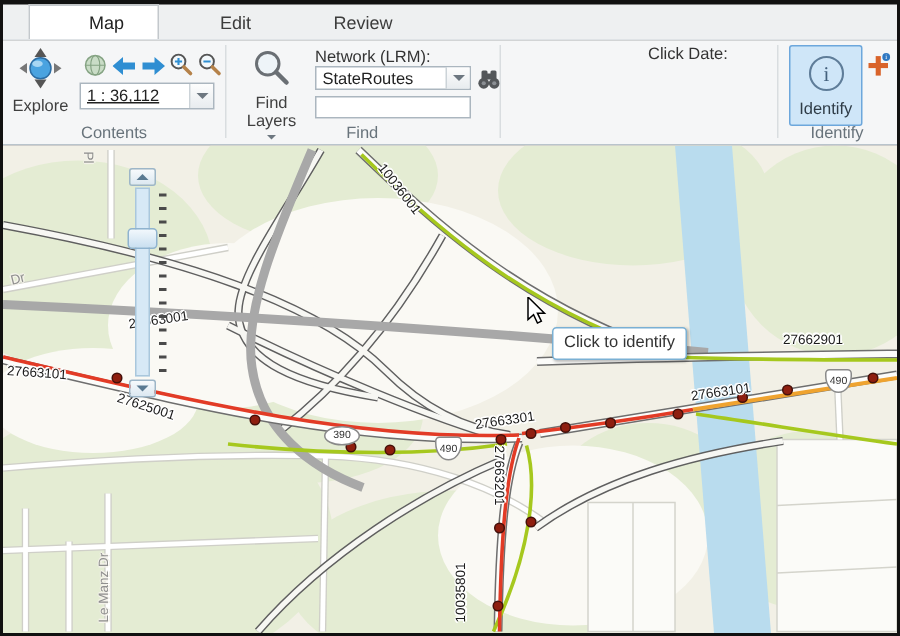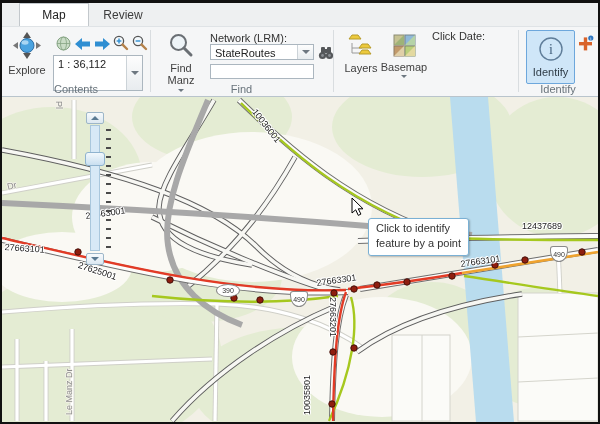--- a/index.html
+++ b/index.html
@@ -1,19 +1,19 @@
 <!DOCTYPE html>
 <html><head>
 <meta charset="utf-8">
 <style>
   html,body{margin:0;padding:0;background:#888;font-family:"Liberation Sans",sans-serif;}
   .frame{position:relative;width:600px;height:424px;background:#111;overflow:hidden;}
   
   .tabbar{position:absolute;left:2px;top:3px;width:596px;height:24px;background:#eef0f1;border-bottom:1px solid #dfe3e6;box-sizing:border-box;display:flex;align-items:stretch;padding-left:17px;}
-  .tab{font-size:12px;color:#3c3c3c;display:flex;align-items:center;justify-content:center;width:68px;cursor:default;}
+  .tab{font-size:12px;color:#3c3c3c;display:flex;align-items:center;justify-content:center;width:68px;cursor:default;padding-left:17px;}
   .tab.active{background:#fff;border:1px solid #c3c8cc;border-bottom:none;color:#222;}
   
   .ribbon{position:absolute;left:2px;top:27px;width:596px;height:70px;background:#f5f6f7;border-bottom:1px solid #b9c4cc;box-sizing:border-box;}
   .gsep{position:absolute;top:3px;height:62px;width:1px;background:#d9dde0;}
   .grouplabel{position:absolute;top:56px;font-size:11px;color:#68737b;text-align:center;}
   .bigbtn{position:absolute;display:flex;flex-direction:column;align-items:center;cursor:default;}
   .bigbtn .lbl{font-size:11px;color:#3f3f3f;line-height:12px;text-align:center;}
   .smallicon{position:absolute;width:17px;height:17px;display:flex;align-items:center;justify-content:center;}
   .combo{position:absolute;border:1px solid #abb6bf;background:#fff;display:flex;align-items:stretch;font-size:11px;color:#222;box-sizing:border-box;}
   .combo .txt{flex:1;padding:2px 0 0 4px;white-space:nowrap;overflow:hidden;}
@@ -46,20 +46,21 @@
   .sl-tick{position:absolute;left:20px;width:5px;height:2px;background:#4a4a4a;}
   .cursor{position:absolute;left:349px;top:101px;}
 </style>
 </head>
 <body>
 
 <div class="frame">
 
   <div class="tabbar">
     <div class="tab active">Map</div>
+    <div class="tab">Edit</div>
     <div class="tab">Review</div>
   </div>
 
   <div class="ribbon">
 
     <div class="bigbtn" style="left:2px;top:5px;width:46px;">
       <span>
         <svg width="30" height="28" viewBox="0 0 30 28">
           <polygon points="15,0 11,6 19,6" fill="#555"></polygon>
           <polygon points="15,27 11,21 19,21" fill="#555"></polygon>
@@ -96,38 +97,38 @@
           <line x1="9.6" y1="9.6" x2="14" y2="14" stroke="#b5824a" stroke-width="2.4" stroke-linecap="round"></line>
         </svg>
     </div>
     <div class="smallicon" style="left:129px;top:7px;">
       <svg width="16" height="16" viewBox="0 0 16 16">
           <circle cx="6" cy="6" r="4.6" fill="#f3f8fb" stroke="#555" stroke-width="1.3"></circle>
           <line x1="3.6" y1="6" x2="8.4" y2="6" stroke="#2f8ed2" stroke-width="1.4"></line>
           <line x1="9.6" y1="9.6" x2="14" y2="14" stroke="#b5824a" stroke-width="2.4" stroke-linecap="round"></line>
         </svg>
     </div>
-    <div class="combo" style="left:51px;top:28px;width:90px;height:36px;">
+    <div class="combo" style="left:51px;top:28px;width:90px;height:18px;text-decoration:underline;">
       <span class="txt">1 : 36,112</span>
       <span class="arrowbox">
           <span class="caret"></span>
         </span>
     </div>
     <div class="grouplabel" style="left:0;width:148px;">Contents</div>
     <div class="gsep" style="left:148px;"></div>
 
     <div class="bigbtn" style="left:156px;top:5px;width:46px;">
       <span>
         <svg width="26" height="26" viewBox="0 0 26 26">
             <circle cx="10.5" cy="10.5" r="7.5" fill="#eef4f8" stroke="#6a6f74" stroke-width="2"></circle>
             <line x1="16" y1="16" x2="23" y2="23" stroke="#6a6f74" stroke-width="3" stroke-linecap="round"></line>
           </svg>
       </span>
       <span class="lbl">Find</span>
-      <span class="lbl">Manz</span>
+      <span class="lbl">Layers</span>
       <span class="caret sm" style="margin-top:3px;"></span>
     </div>
     <div class="riblabel" style="left:208px;top:5px;">Network (LRM):</div>
     <div class="combo" style="left:208px;top:17px;width:104px;height:16px;">
       <span class="txt">StateRoutes</span>
       <span class="arrowbox">
           <span class="caret"></span>
         </span>
     </div>
     <div class="smallicon" style="left:315px;top:17px;">
@@ -138,47 +139,20 @@
           <circle cx="4.5" cy="10.5" r="3.6" fill="#54575a"></circle>
           <circle cx="11.5" cy="10.5" r="3.6" fill="#54575a"></circle>
           <circle cx="4.5" cy="10.5" r="1.4" fill="#8b8f94"></circle>
           <circle cx="11.5" cy="10.5" r="1.4" fill="#8b8f94"></circle>
         </svg>
     </div>
     <input class="plaininput" style="left: 208px; top: 37px; width: 104px; height: 15px;" value="">
     <div class="grouplabel" style="left:148px;width:183px;">Find</div>
     <div class="gsep" style="left:331px;"></div>
 
-    <div class="bigbtn" style="left:340px;top:7px;width:38px;">
-      <span>
-        <svg width="26" height="24" viewBox="0 0 26 24">
-          <path d="M4,9 L4,19 L14,19 M4,14 L14,14" stroke="#9a9a9a" fill="none"></path>
-          <path d="M4,1 L10,1 L13,5 L1,5 Z" fill="#ecc93d" stroke="#b79b2a"></path>
-          <path d="M14,10 L20,10 L23,14 L11,14 Z" fill="#ecc93d" stroke="#b79b2a"></path>
-          <path d="M14,16 L20,16 L23,20 L11,20 Z" fill="#ecc93d" stroke="#b79b2a"></path>
-        </svg>
-      </span>
-      <span class="lbl">Layers</span>
-    </div>
-    <div class="bigbtn" style="left:380px;top:7px;width:44px;">
-      <span>
-        <svg width="23" height="23" viewBox="0 0 23 23">
-          <rect x="1" y="1" width="10" height="10" fill="#c6c293" stroke="#8b8b74"></rect>
-          <path d="M1,11 L11,1 L11,11 Z" fill="#9eb378"></path>
-          <rect x="12" y="1" width="10" height="10" fill="#8fb8d8" stroke="#74858b"></rect>
-          <path d="M12,11 L22,1 L22,11 Z" fill="#b5d3a8"></path>
-          <rect x="1" y="12" width="10" height="10" fill="#c29a6b" stroke="#8b7a63"></rect>
-          <path d="M1,22 L11,12 L11,22 Z" fill="#e0cfa8"></path>
-          <rect x="12" y="12" width="10" height="10" fill="#b9cf7a" stroke="#84906a"></rect>
-          <path d="M12,22 L22,12 L22,22 Z" fill="#e3d9a0"></path>
-        </svg>
-      </span>
-      <span class="lbl">Basemap</span>
-      <span class="caret sm" style="margin-top:2px;"></span>
-    </div>
     <div class="riblabel" style="left:430px;top:3px;">Click Date:</div>
     <div class="gsep" style="left:516px;"></div>
 
     <div class="identify-btn">
       <span>
         <svg width="26" height="26" viewBox="0 0 26 26">
             <circle cx="13" cy="13" r="11" fill="none" stroke="#5f7d99" stroke-width="1.4"></circle>
             <text x="13" y="18" text-anchor="middle" font-family="Liberation Serif, serif" font-size="14" fill="#44617d">i</text>
           </svg>
       </span>
@@ -332,21 +306,21 @@
         <div class="shield ellipse" style="left: 214px; top: 187px;">390</div>
         <div class="shield us" style="left: 288px; top: 194px;">490</div>
         <div class="shield us" style="left: 548px; top: 149px;">490</div>
       </div>
     <div id="labels-layer">
         <div class="map-label" style="left: 83px; top: 114px; transform: rotate(-8deg);">27663001</div>
         <div class="map-label" style="left: 3px; top: 145px; transform: rotate(4deg);">27663101</div>
         <div class="map-label" style="left: 78px; top: 163px; transform: rotate(18deg);">27625001</div>
         <div class="map-label" style="left: 314px; top: 181px; transform: rotate(-8deg);">27663301</div>
         <div class="map-label" style="left: 336px; top: 200px; transform: rotate(90deg);">27663201</div>
-        <div class="map-label" style="left: 520px; top: 124px;">12437689</div>
+        <div class="map-label" style="left: 520px; top: 124px;">27662901</div>
         <div class="map-label" style="left: 458px; top: 162px; transform: rotate(-8deg);">27663101</div>
         <div class="map-label" style="left: 256px; top: 10px; transform: rotate(52deg);">10036001</div>
         <div class="map-label" style="left: 300px; top: 318px; transform: rotate(-90deg);">10035801</div>
         <div class="street-label" style="left: 62px; top: 318px; transform: rotate(-90deg);">Le Manz Dr</div>
         <div class="street-label" style="left: 4px; top: 85px; transform: rotate(-14deg);">Dr</div>
         <div class="street-label" style="left: 62px; top: 4px; transform: rotate(90deg);">Pl</div>
       </div>
 
     
     <div class="slider">
@@ -372,21 +346,20 @@
         </div>
       <div class="sl-thumb"></div>
       <div class="sl-btn sl-down">
           <span class="sl-tri-down"></span>
         </div>
     </div>
 
     
     <div class="tooltip">
       <div>Click to identify</div>
-      <div>feature by a point</div>
     </div>
 
     
     <div class="cursor">
       <svg width="16" height="20" viewBox="0 0 16 20">
           <path d="M1,0 L1,15 L4.7,11.8 L7.3,17.4 L9.9,16.1 L7.3,10.8 L12,10.8 Z" fill="#fff" stroke="#000" stroke-width="1"></path>
         </svg>
     </div>
   </div>
 </div>

